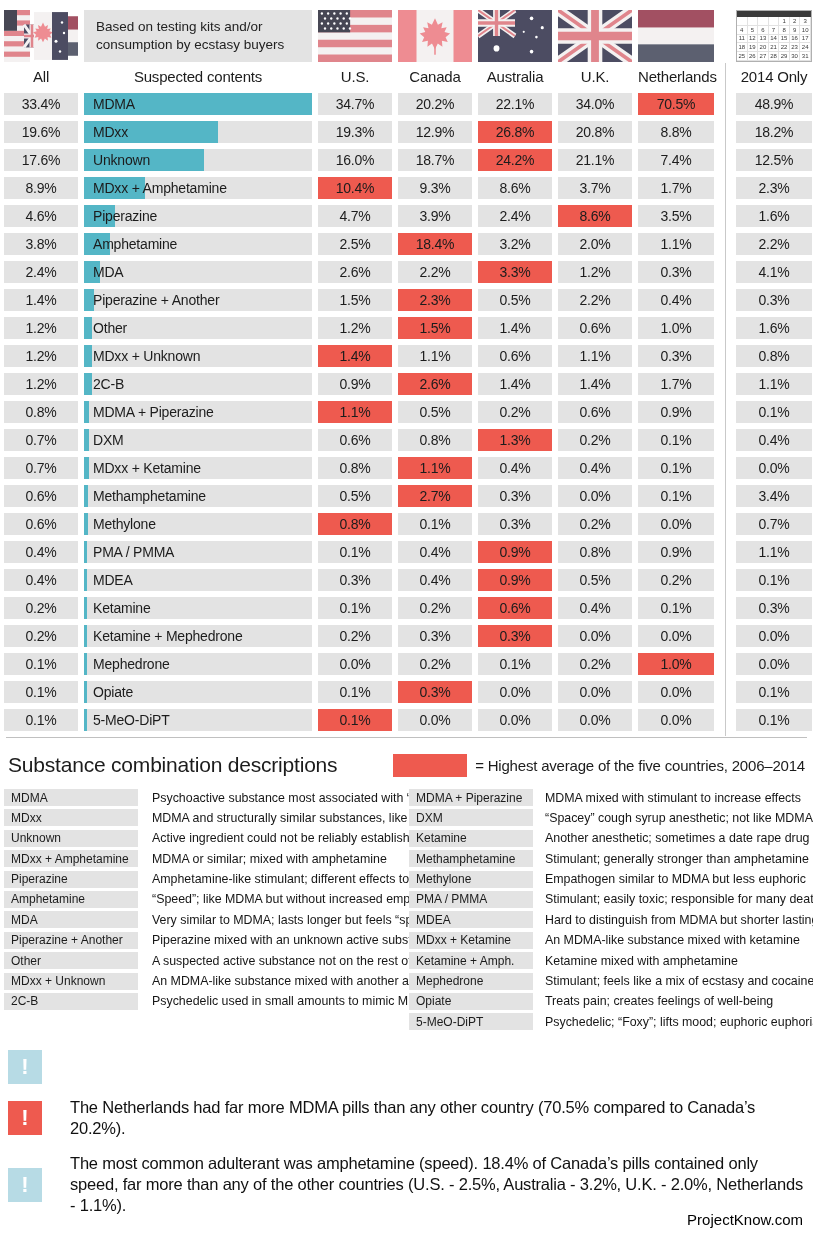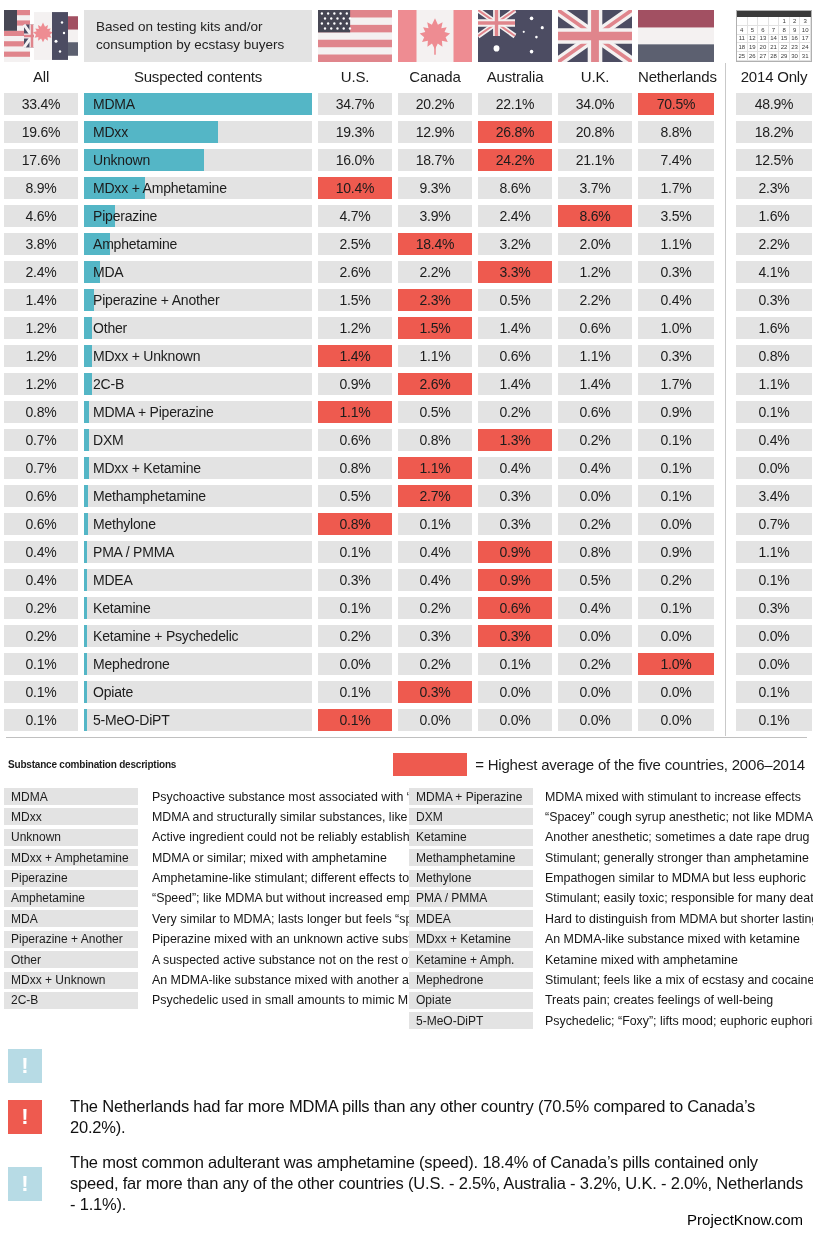--- a/index.html
+++ b/index.html
@@ -26,21 +26,21 @@
   .hrule{height:1px;background:#c0c0c0;margin:2px 2px 0 2px}
 
   
   .cal{width:100%;height:52px;background:#fff;border:1px solid #b0b0b0;box-sizing:border-box;display:flex;flex-direction:column}
   .cal-head{height:6px;background:#3b3b3b;flex:none}
   .cal-grid{flex:1;display:grid;grid-template-columns:repeat(7,1fr);grid-auto-rows:1fr}
   .cal-cell{display:flex;align-items:center;justify-content:center;font-size:6px;color:#3a3a3a;border-right:1px solid #e2e2e2;border-bottom:1px solid #e2e2e2;overflow:hidden}
 
   
   .legend-head{display:flex;align-items:center;margin:15px 8px 12px 8px}
-  .legend-title{font-size:10px;font-weight:bold;width:388px;letter-spacing:-0.2px}
+  .legend-title{font-size:21px;font-weight:normal;width:388px;letter-spacing:-0.2px}
   .hl-key{display:flex;align-items:center}
   .swatch{width:74px;height:23px;background:var(--red);flex:none}
   .hl-note{margin-left:8px;font-size:15px;letter-spacing:-0.2px;white-space:nowrap}
   .legend-cols{display:flex;padding:0 4px;margin-top:6px}
   .lcol{width:405px}
   .lcol.rcol{width:396px}
   .lrow{display:flex;align-items:center;height:17px;margin-bottom:3.4px}
   .chip{width:134px;background:var(--gray);height:100%;display:flex;align-items:center;padding-left:7px;font-size:12px;box-sizing:border-box;flex:none;white-space:nowrap}
   .rcol .chip{width:124px}
   .ldesc{margin-left:14px;font-size:12.4px;white-space:nowrap;color:#161616}
@@ -489,21 +489,21 @@
           <div class="cell val hl">0.6%</div>
           <div class="cell val">0.4%</div>
           <div class="cell val">0.1%</div>
           <div class="sp line"></div>
           <div class="cell val">0.3%</div>
         </div>
         <div class="grid row">
           <div class="cell val">0.2%</div>
           <div class="cell contents">
             <div class="bar" style="width: 0.598802%;"></div>
-            <span class="lbl">Ketamine + Psychedelic</span>
+            <span class="lbl">Ketamine + Mephedrone</span>
           </div>
           <div class="cell val">0.2%</div>
           <div class="cell val">0.3%</div>
           <div class="cell val hl">0.3%</div>
           <div class="cell val">0.0%</div>
           <div class="cell val">0.0%</div>
           <div class="sp line"></div>
           <div class="cell val">0.0%</div>
         </div>
         <div class="grid row">

